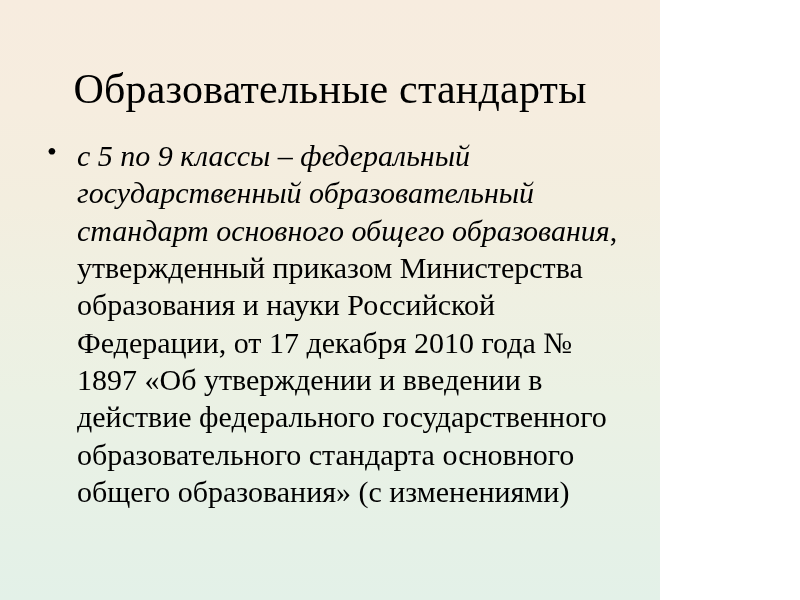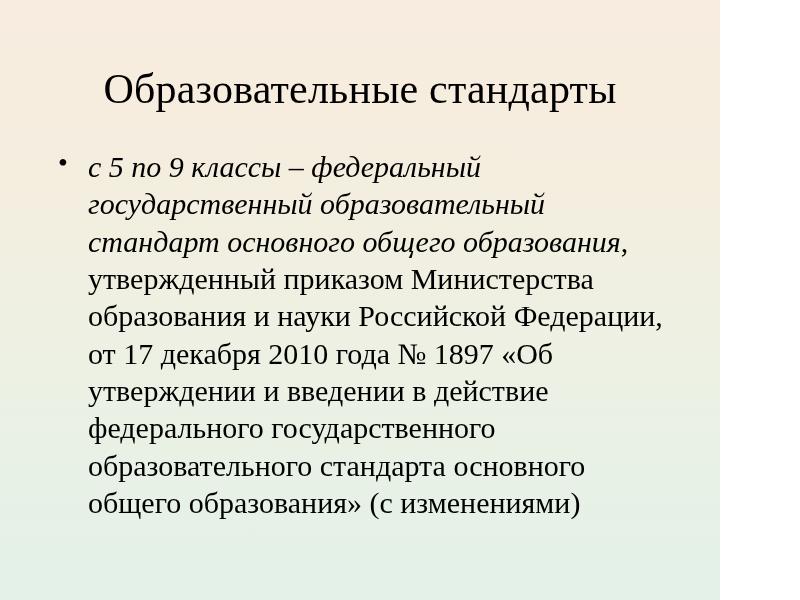--- a/index.html
+++ b/index.html
@@ -9,21 +9,21 @@
   }
   body {
     width: 800px;
     height: 600px;
     overflow: hidden;
     font-family: "Liberation Serif", "DejaVu Serif", serif;
   }
 
   .slide {
     position: relative;
-    width: 720px;
+    width: 660px;
     height: 600px;
     box-sizing: border-box;
     
     background:
       linear-gradient(to bottom,
         #f7ecdf 0%,
         #f6eddf 18%,
         #f3eedf 34%,
         #eff0e2 50%,
         #ebf1e4 66%,
@@ -46,21 +46,21 @@
 
   .body-block {
     position: absolute;
     left: 40px;
     right: 40px;
     top: 136px;
   }
 
   ul.bullets {
     list-style: none;
-    margin: 12px;
+    margin: 1px;
     padding: 0;
   }
 
   ul.bullets > li {
     position: relative;
     padding-left: 36px;
     font-size: 30px;
     line-height: 1.245;
     color: #000000;
     text-align: left;

